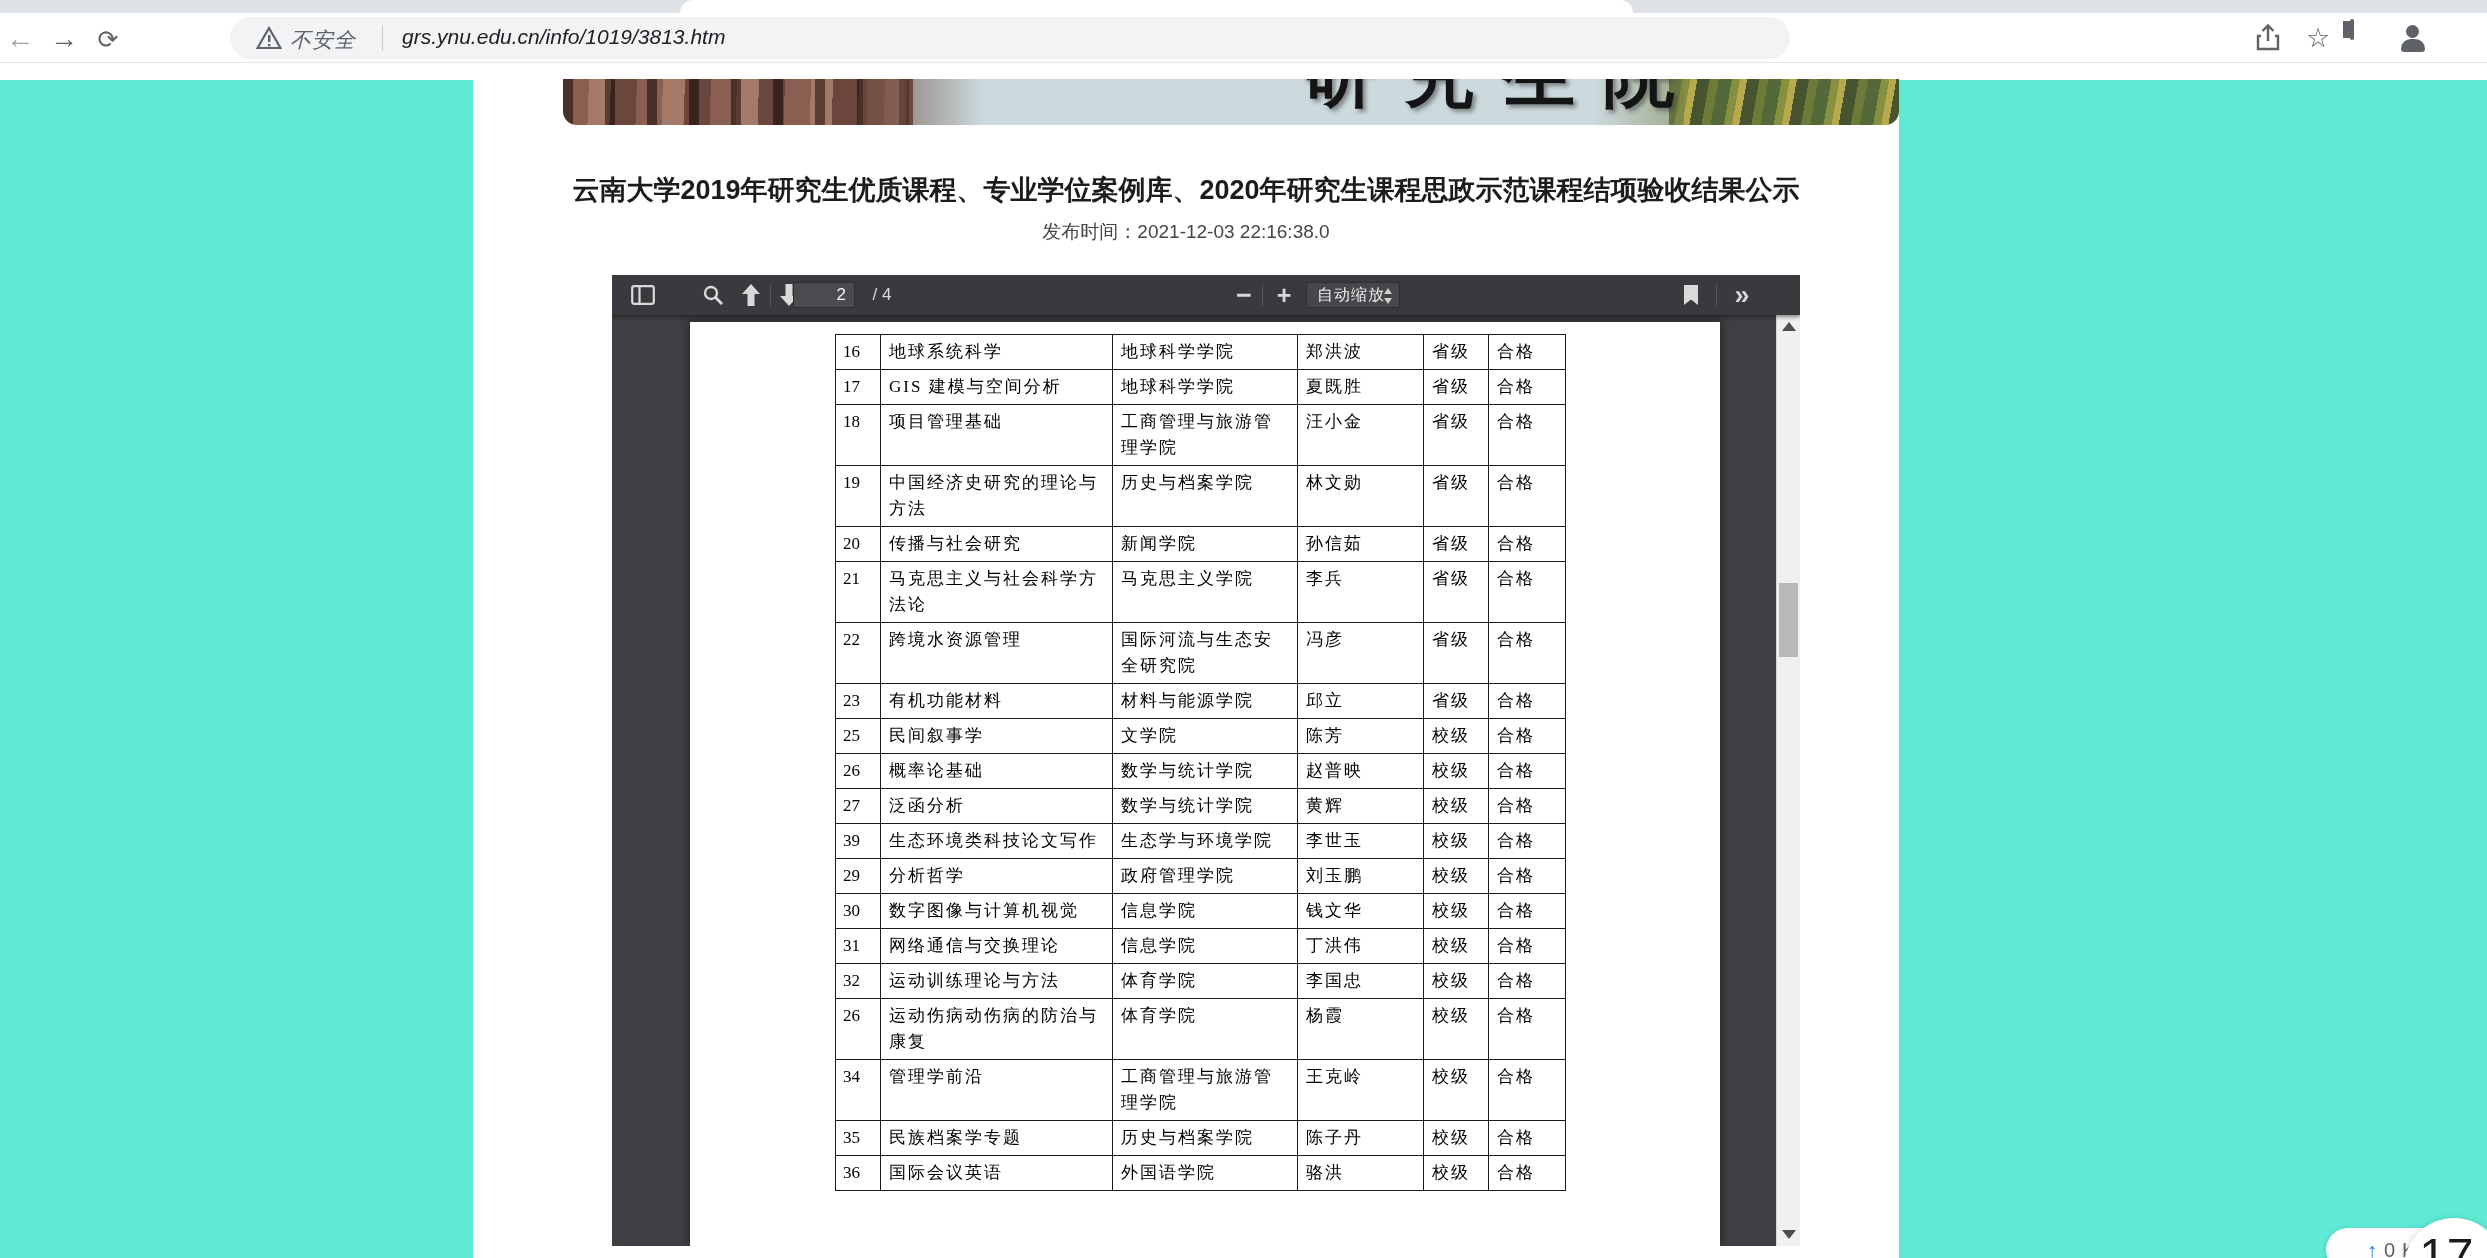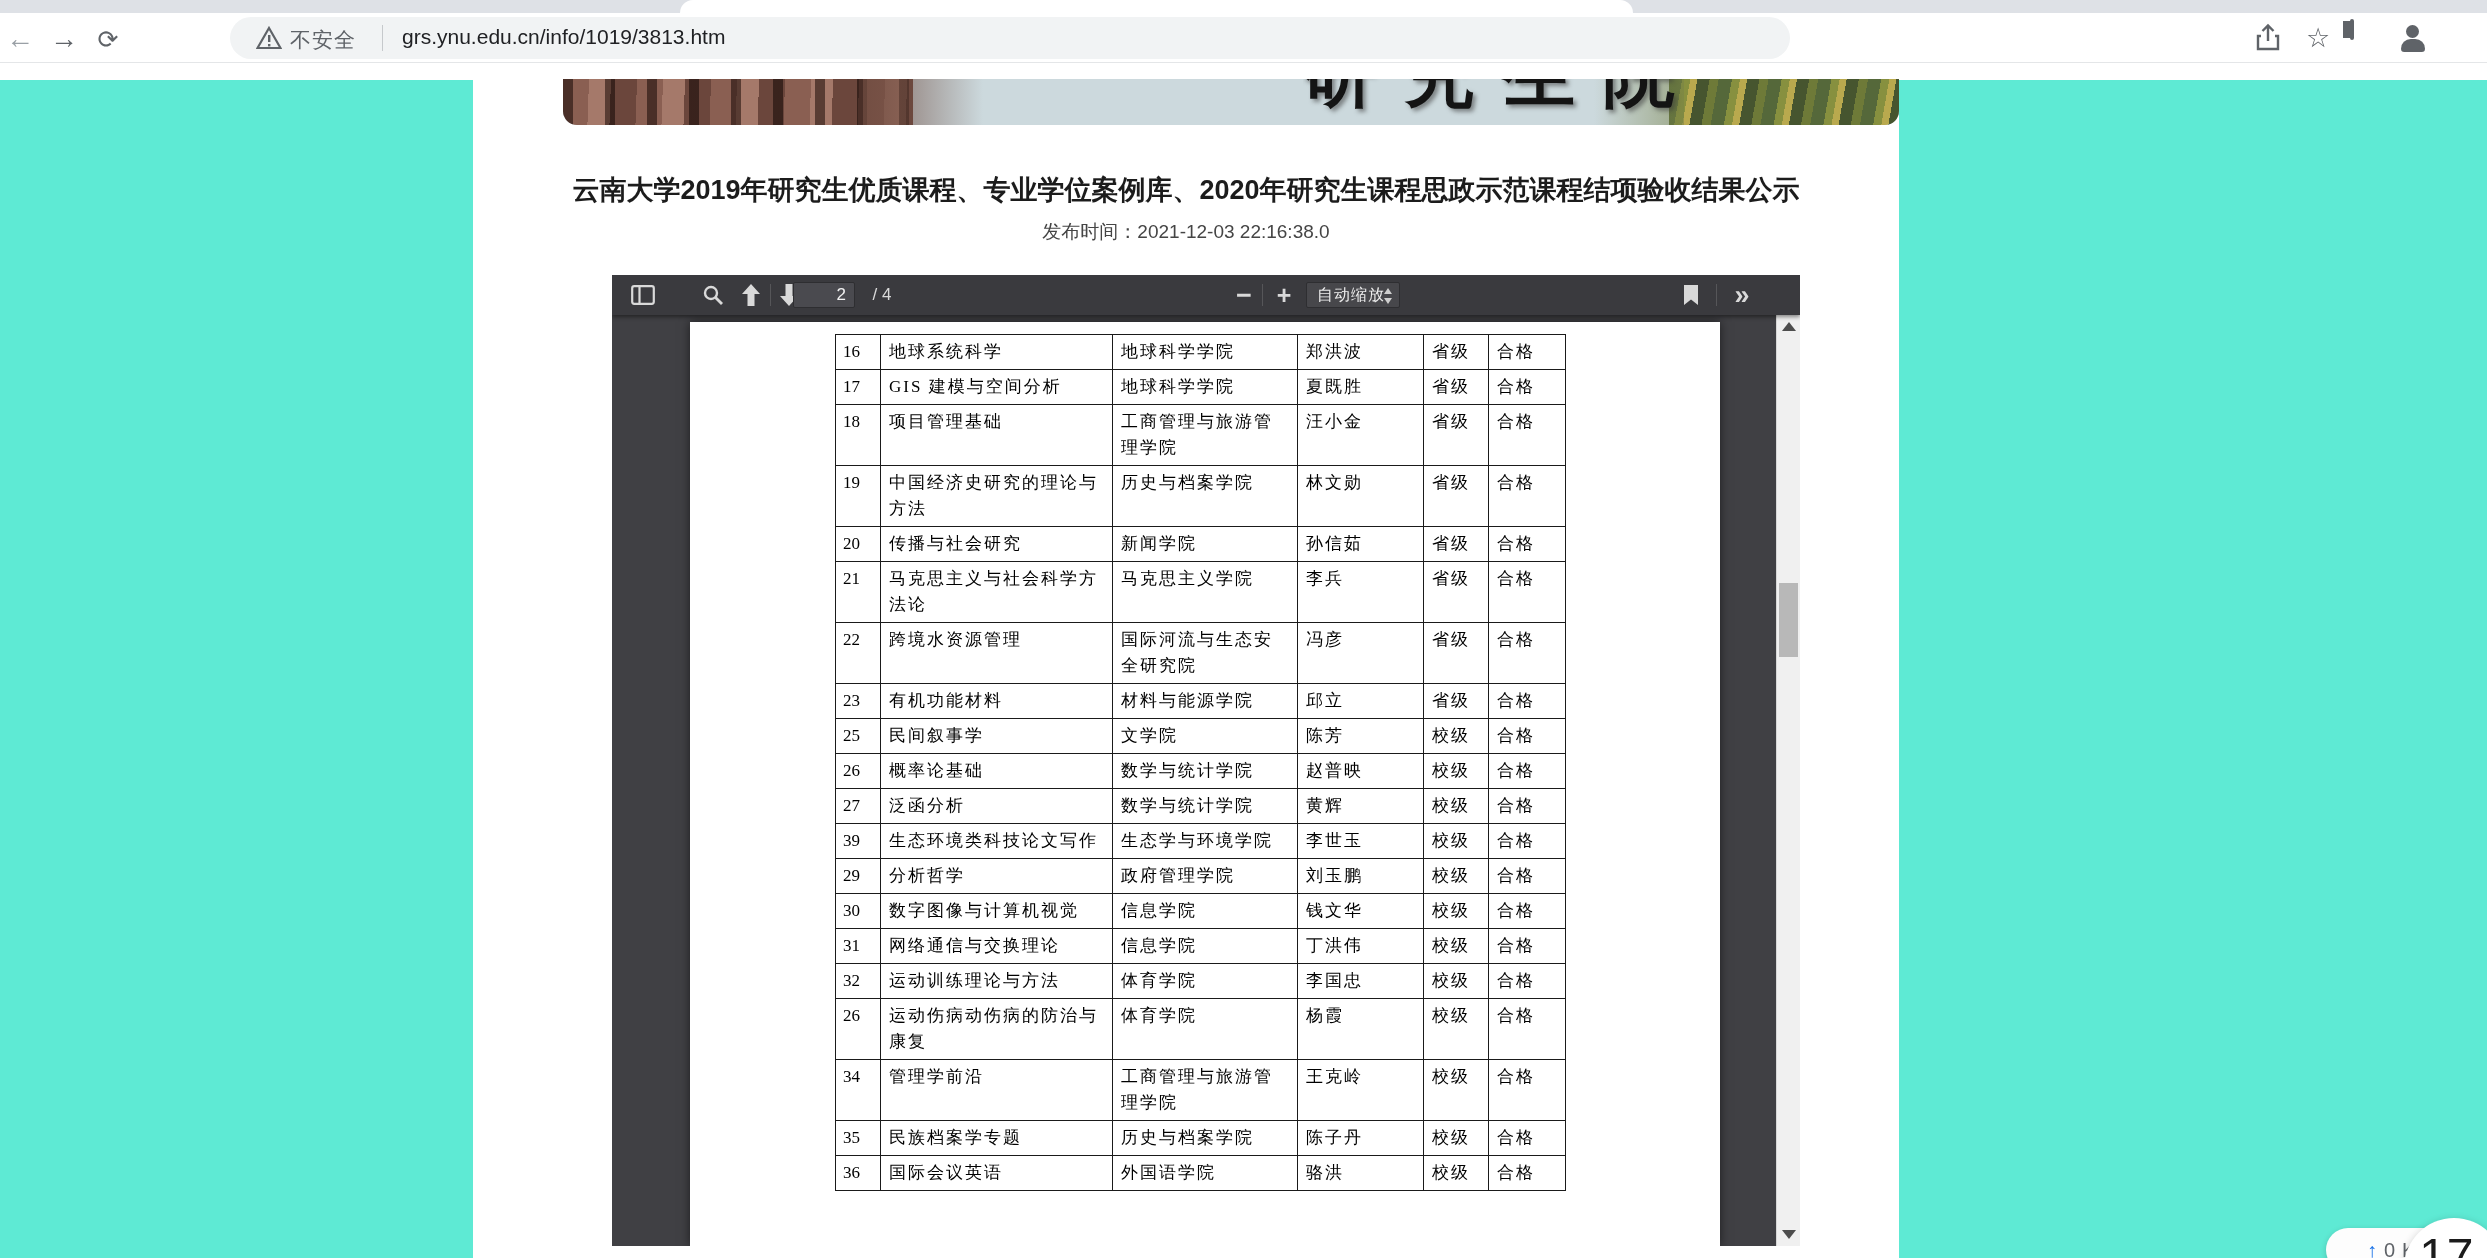--- a/index.html
+++ b/index.html
@@ -6,21 +6,21 @@
   html,body { width:2487px; height:1258px; overflow:hidden; font-family:"Liberation Sans", sans-serif; background:#fff; }
 
   
   #tabstrip { position:absolute; left:0; top:0; width:2487px; height:13px; background:#dee1e6; }
   #active-tab { position:absolute; left:680px; top:0; width:953px; height:13px; background:#ffffff; border-radius:14px 14px 0 0; }
   #toolbar { position:absolute; left:0; top:13px; width:2487px; height:50px; background:#ffffff; border-bottom:1px solid #e4e6e8; }
   .navbtn { position:absolute; top:13px; width:40px; height:28px; color:#5f6368; font-size:28px; line-height:26px; text-align:center; }
   #back-btn { left:0px; color:#9aa0a6; }
   #fwd-btn { left:44px; }
   #reload-btn { left:88px; font-size:25px; }
-  #omnibox { position:absolute; left:230px; top:4px; width:1560px; height:42px; background:#f1f3f4; border-radius:21px; }
+  #omnibox { position:absolute; left:230px; top:4px; width:1560px; height:42px; background:#f1f3f4; border-radius:21px;font-style:italic; }
   #warn-icon { position:absolute; left:26px; top:9px; }
   #security-label { position:absolute; left:60px; top:9px; font-size:21px; color:#5f6368; letter-spacing:1px; }
   #omni-divider { position:absolute; left:152px; top:8px; width:1px; height:26px; background:#c6c9cc; }
   #url-text { position:absolute; left:172px; top:8px; font-size:21px; color:#202124; }
   .chromeicon { position:absolute; top:8px; width:36px; height:36px; color:#5f6368; }
   #share-icon { left:2252px; }
   #star-icon { left:2300px; font-size:27px; line-height:34px; text-align:center; }
   #panel-icon { left:2350px; }
   #avatar { left:2396px; width:34px; height:34px; }
   #avatar .head { position:absolute; left:10px; top:4px; width:13px; height:13px; border-radius:50%; background:#5f6368; }

